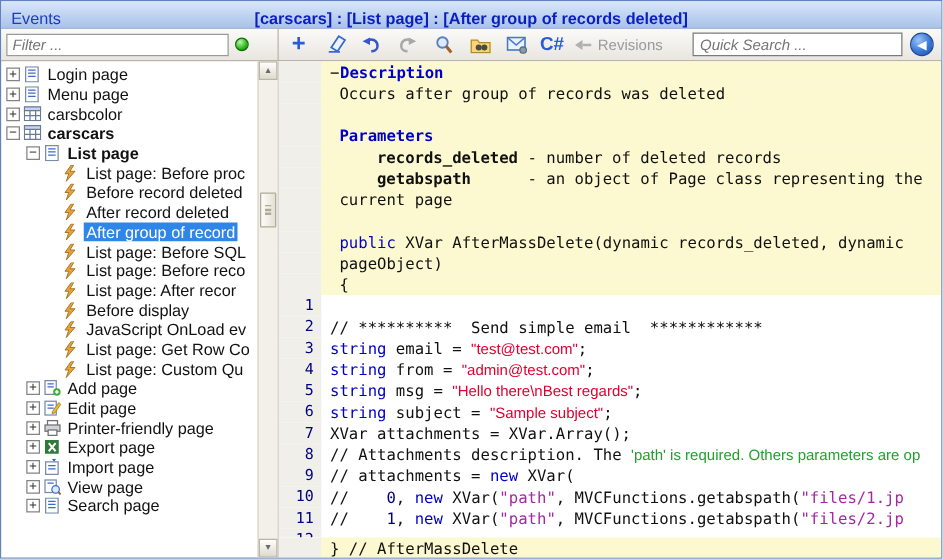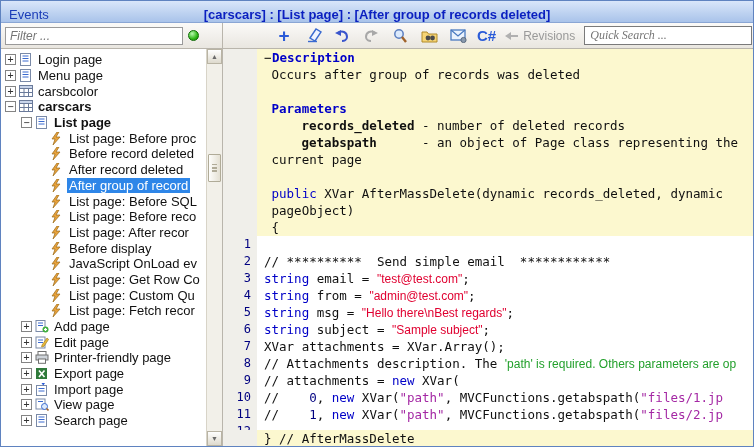--- a/index.html
+++ b/index.html
@@ -8,31 +8,31 @@
   .window { width:754px; height:447px; border:1px solid #5f83c0; display:flex; flex-direction:column; background:#ece9e2; }
 
   
   .titlebar { position:relative; height:22px; flex:0 0 22px;
     background:linear-gradient(#d9e6fa, #bcd1f0 60%, #a9c3ea);
     border-bottom:1px solid #8aa6d4; display:flex; align-items:flex-end; }
   .titlebar .app-title { padding-left:8px; font-size:13px; color:#1b3db8; }
   .titlebar .crumb { position:absolute; left:0; right:0; text-align:center; font-size:13px; font-weight:bold; color:#0a1fc0; }
 
   
-  .topband { height:26px; flex:0 0 26px; display:flex; background:linear-gradient(#fbfaf8,#e9e6e0); border-bottom:1px solid #b9b5ac;gap:45px; }
+  .topband { height:26px; flex:0 0 26px; display:flex; background:linear-gradient(#fbfaf8,#e9e6e0); border-bottom:1px solid #b9b5ac; }
   .filter-zone { width:222px; flex:0 0 222px; display:flex; align-items:center; gap:5px; padding:0 4px; border-right:1px solid #b9b5ac; }
   .filter-input { width:178px; height:18px; border:1px solid #9a9a9a; font-style:italic; color:#555; font-size:12px; padding:0 4px; font-family:"Liberation Sans",sans-serif; background:#fff; }
   .led { width:11px; height:11px; border-radius:50%; background:radial-gradient(circle at 35% 30%, #b8f8b0, #2fb818 60%, #117a06); border:1px solid #0c6a04; cursor:pointer; }
   .toolbar { flex:1; display:flex; align-items:center; gap:9px; padding:0 6px; }
   .tbtn { display:inline-flex; align-items:center; justify-content:center; width:20px; height:20px; cursor:pointer; }
   .plus-glyph { font-size:19px; font-weight:bold; color:#2a5bd8; line-height:18px; }
   .csharp { font-size:15px; font-weight:bold; color:#2a5bd8; width:auto; }
   .revisions-wrap { display:inline-flex; align-items:center; gap:4px; color:#9a9a9a; font-size:12px; }
   .qs-wrap { margin-left:auto; display:flex; align-items:center; gap:6px; }
-  .qs-input { width:168px; height:19px; border:1px solid #7a7a7a; font-style:italic; color:#444; font-size:12px; padding:0 5px; font-family:Liberation Serif, serif; background:#fff; }
+  .qs-input { width:168px; height:19px; border:1px solid #7a7a7a; font-style:italic; color:#444; font-size:12px; padding:0 5px; font-family:Liberation Sans, sans-serif; background:#fff; }
   .back-btn { width:19px; height:19px; border-radius:50%; background:radial-gradient(circle at 35% 30%, #9cc4f5, #3a77d6 55%, #1d4fa8); border:1px solid #1a4898; color:#fff; font-size:10px; display:flex; align-items:center; justify-content:center; cursor:pointer; }
 
   
   .main { flex:1; display:flex; overflow:hidden; }
   .tree-panel { width:222px; flex:0 0 222px; background:#fff; display:flex; border-right:1px solid #b9b5ac; }
   .tree-list { flex:1; overflow:hidden; padding-top:3px; }
   .tree-row { display:flex; align-items:center; height:15.7px; font-size:13px; color:#111; white-space:nowrap; cursor:default; }
   .tree-row .lbl { padding:0 2px; }
   .tree-row .lbl.sel { background:#2e86e8; color:#fff; }
   .tree-row .lbl.bold { font-weight:bold; }
@@ -299,29 +299,20 @@
           <div class="tree-row">
             <span style="display: inline-block; width: 49px;"></span>
             <span class="ticon">
               <svg width="12" height="14" viewBox="0 0 12 14">
                 <polygon points="7,0 2,7 5,7 3,13 10,5 6,5 9,0" fill="#e8a23c" stroke="#9a6a18" stroke-width="0.7"></polygon>
               </svg>
             </span>
             <span class="lbl">List page: Custom Qu</span>
           </div>
           <div class="tree-row">
-            <span style="display: inline-block; width: 49px;"></span>
-            <span class="ticon">
-              <svg width="12" height="14" viewBox="0 0 12 14">
-                <polygon points="7,0 2,7 5,7 3,13 10,5 6,5 9,0" fill="#e8a23c" stroke="#9a6a18" stroke-width="0.7"></polygon>
-              </svg>
-            </span>
-            <span class="lbl">List page: Fetch recor</span>
-          </div>
-          <div class="tree-row">
             <span style="display: inline-block; width: 20px;"></span>
             <span class="expander">+</span>
             <span class="ticon">
               <svg width="14" height="13" viewBox="0 0 14 13">
                 <rect x="1" y="0.5" width="9" height="11" fill="#fff" stroke="#7a8aa8"></rect>
                 <line x1="3" y1="3" x2="8" y2="3" stroke="#3a6ad0"></line>
                 <line x1="3" y1="5.5" x2="8" y2="5.5" stroke="#3a6ad0"></line>
                 <circle cx="10.5" cy="9.5" r="3" fill="#3fae3f"></circle>
                 <line x1="10.5" y1="8" x2="10.5" y2="11" stroke="#fff" stroke-width="1.2"></line>
                 <line x1="9" y1="9.5" x2="12" y2="9.5" stroke="#fff" stroke-width="1.2"></line>

